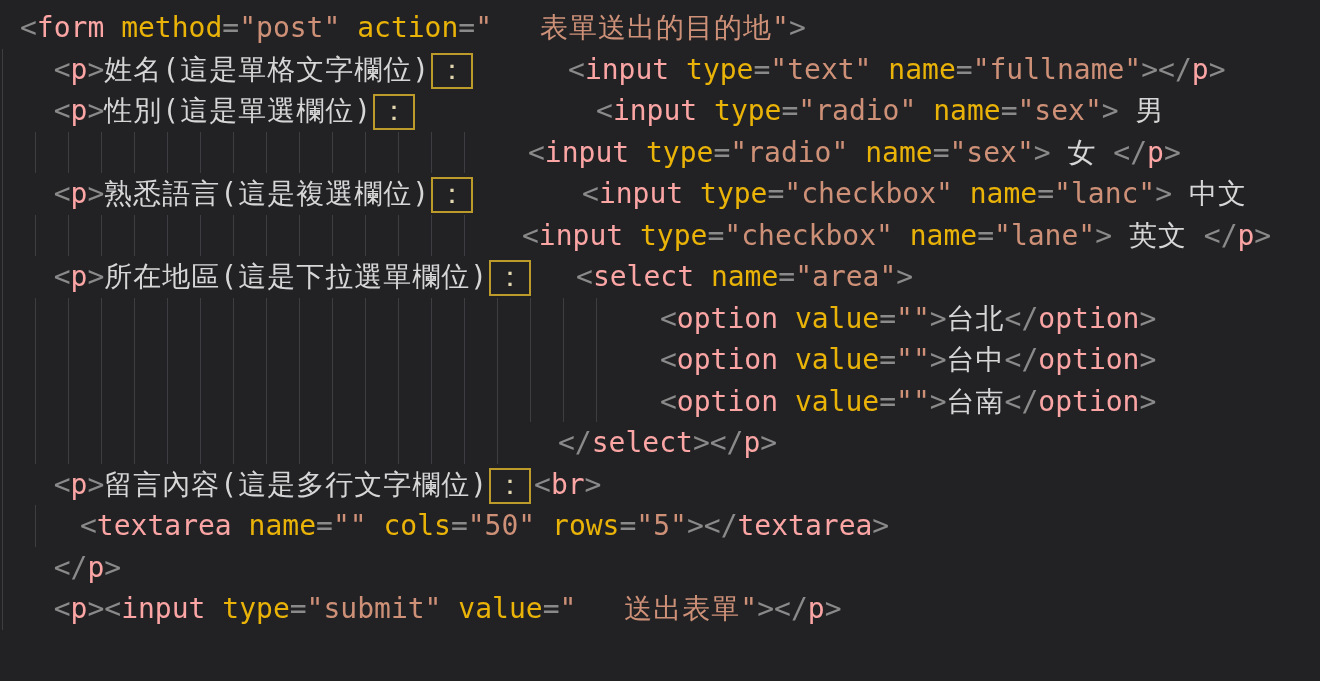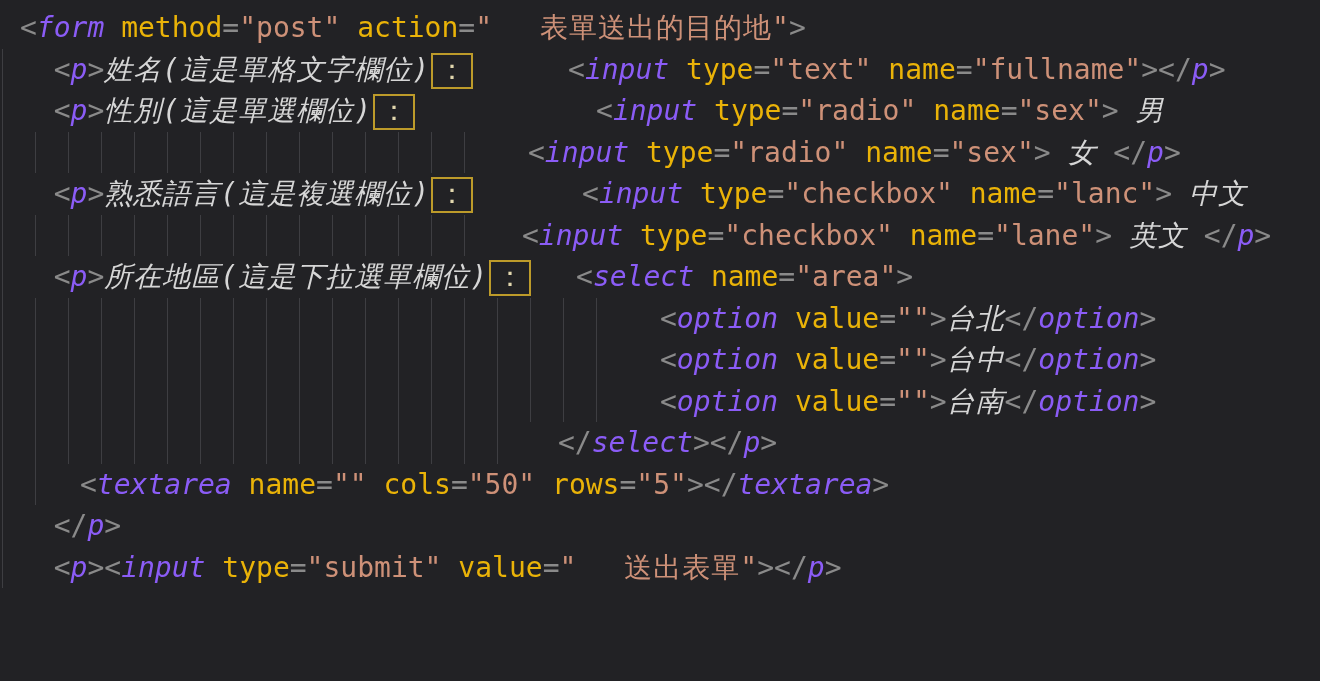--- a/index.html
+++ b/index.html
@@ -23,24 +23,24 @@
     white-space:pre;
   }
   .guides{
     position:absolute;
     left:2px;top:0;bottom:0;
     background-image:repeating-linear-gradient(to right,#3e3e42 0 1px,transparent 1px 33px);
     pointer-events:none;
   }
   .tk-gap{display:inline-block;height:1px;}
   .tk-punct{color:#8a8a8a;}
-  .tk-tag{color:#8b5cf6;font-style:italic;}
+  .tk-tag{color:#fca5a5;}
   .tk-attr{color:#eab308;}
   .tk-str{color:#ce9178;}
-  .tk-text{color:#d4d4d4;font-style:italic;}
+  .tk-text{color:#d4d4d4;}
   .tk-cjk{color:#d6d6d6;letter-spacing:1px;}
   .tk-str.tk-cjk{color:#ce9178;margin-left:48px;}
   .tk-boxed{
     display:inline-block;
     border:2px solid #bd9b2a;
     color:#e2d7ae;
     padding:0 5px 2px 5px;
     margin:0 3px 0 1px;
     line-height:30px;
     vertical-align:middle;
@@ -54,16 +54,17 @@
     <div class="line"><span class="guides" style="width: 26px;"></span><span class="tk-text">  </span><span class="tk-punct">&lt;</span><span class="tk-tag">p</span><span class="tk-punct">&gt;</span><span class="tk-text tk-cjk">姓名(這是單格文字欄位)</span><span class="tk-boxed">：</span><span class="tk-gap" style="width: 92px;"></span><span class="tk-punct">&lt;</span><span class="tk-tag">input</span><span class="tk-text"> </span><span class="tk-attr">type</span><span class="tk-punct">=</span><span class="tk-str">"text"</span><span class="tk-text"> </span><span class="tk-attr">name</span><span class="tk-punct">=</span><span class="tk-str">"fullname"</span><span class="tk-punct">&gt;</span><span class="tk-punct">&lt;/</span><span class="tk-tag">p</span><span class="tk-punct">&gt;</span></div>
     <div class="line"><span class="guides" style="width: 26px;"></span><span class="tk-text">  </span><span class="tk-punct">&lt;</span><span class="tk-tag">p</span><span class="tk-punct">&gt;</span><span class="tk-text tk-cjk">性別(這是單選欄位)</span><span class="tk-boxed">：</span><span class="tk-gap" style="width: 178px;"></span><span class="tk-punct">&lt;</span><span class="tk-tag">input</span><span class="tk-text"> </span><span class="tk-attr">type</span><span class="tk-punct">=</span><span class="tk-str">"radio"</span><span class="tk-text"> </span><span class="tk-attr">name</span><span class="tk-punct">=</span><span class="tk-str">"sex"</span><span class="tk-punct">&gt;</span><span class="tk-text"> </span><span class="tk-text tk-cjk">男</span></div>
     <div class="line"><span class="guides" style="width: 486px;"></span><span class="tk-gap" style="width: 508px;"></span><span class="tk-punct">&lt;</span><span class="tk-tag">input</span><span class="tk-text"> </span><span class="tk-attr">type</span><span class="tk-punct">=</span><span class="tk-str">"radio"</span><span class="tk-text"> </span><span class="tk-attr">name</span><span class="tk-punct">=</span><span class="tk-str">"sex"</span><span class="tk-punct">&gt;</span><span class="tk-text"> </span><span class="tk-text tk-cjk">女</span><span class="tk-text"> </span><span class="tk-punct">&lt;/</span><span class="tk-tag">p</span><span class="tk-punct">&gt;</span></div>
     <div class="line"><span class="guides" style="width: 26px;"></span><span class="tk-text">  </span><span class="tk-punct">&lt;</span><span class="tk-tag">p</span><span class="tk-punct">&gt;</span><span class="tk-text tk-cjk">熟悉語言(這是複選欄位)</span><span class="tk-boxed">：</span><span class="tk-gap" style="width: 106px;"></span><span class="tk-punct">&lt;</span><span class="tk-tag">input</span><span class="tk-text"> </span><span class="tk-attr">type</span><span class="tk-punct">=</span><span class="tk-str">"checkbox"</span><span class="tk-text"> </span><span class="tk-attr">name</span><span class="tk-punct">=</span><span class="tk-str">"lanc"</span><span class="tk-punct">&gt;</span><span class="tk-text"> </span><span class="tk-text tk-cjk">中文</span></div>
     <div class="line"><span class="guides" style="width: 486px;"></span><span class="tk-gap" style="width: 502px;"></span><span class="tk-punct">&lt;</span><span class="tk-tag">input</span><span class="tk-text"> </span><span class="tk-attr">type</span><span class="tk-punct">=</span><span class="tk-str">"checkbox"</span><span class="tk-text"> </span><span class="tk-attr">name</span><span class="tk-punct">=</span><span class="tk-str">"lane"</span><span class="tk-punct">&gt;</span><span class="tk-text"> </span><span class="tk-text tk-cjk">英文</span><span class="tk-text"> </span><span class="tk-punct">&lt;/</span><span class="tk-tag">p</span><span class="tk-punct">&gt;</span></div>
     <div class="line"><span class="guides" style="width: 26px;"></span><span class="tk-text">  </span><span class="tk-punct">&lt;</span><span class="tk-tag">p</span><span class="tk-punct">&gt;</span><span class="tk-text tk-cjk">所在地區(這是下拉選單欄位)</span><span class="tk-boxed">：</span><span class="tk-gap" style="width: 42px;"></span><span class="tk-punct">&lt;</span><span class="tk-tag">select</span><span class="tk-text"> </span><span class="tk-attr">name</span><span class="tk-punct">=</span><span class="tk-str">"area"</span><span class="tk-punct">&gt;</span></div>
     <div class="line"><span class="guides" style="width: 612px;"></span><span class="tk-gap" style="width: 640px;"></span><span class="tk-punct">&lt;</span><span class="tk-tag">option</span><span class="tk-text"> </span><span class="tk-attr">value</span><span class="tk-punct">=</span><span class="tk-str">""</span><span class="tk-punct">&gt;</span><span class="tk-text tk-cjk">台北</span><span class="tk-punct">&lt;/</span><span class="tk-tag">option</span><span class="tk-punct">&gt;</span></div>
     <div class="line"><span class="guides" style="width: 612px;"></span><span class="tk-gap" style="width: 640px;"></span><span class="tk-punct">&lt;</span><span class="tk-tag">option</span><span class="tk-text"> </span><span class="tk-attr">value</span><span class="tk-punct">=</span><span class="tk-str">""</span><span class="tk-punct">&gt;</span><span class="tk-text tk-cjk">台中</span><span class="tk-punct">&lt;/</span><span class="tk-tag">option</span><span class="tk-punct">&gt;</span></div>
     <div class="line"><span class="guides" style="width: 612px;"></span><span class="tk-gap" style="width: 640px;"></span><span class="tk-punct">&lt;</span><span class="tk-tag">option</span><span class="tk-text"> </span><span class="tk-attr">value</span><span class="tk-punct">=</span><span class="tk-str">""</span><span class="tk-punct">&gt;</span><span class="tk-text tk-cjk">台南</span><span class="tk-punct">&lt;/</span><span class="tk-tag">option</span><span class="tk-punct">&gt;</span></div>
     <div class="line"><span class="guides" style="width: 516px;"></span><span class="tk-gap" style="width: 538px;"></span><span class="tk-punct">&lt;/</span><span class="tk-tag">select</span><span class="tk-punct">&gt;</span><span class="tk-punct">&lt;/</span><span class="tk-tag">p</span><span class="tk-punct">&gt;</span></div>
+    <div class="line"><span class="guides" style="width: 26px;"></span><span class="tk-text">  </span><span class="tk-punct">&lt;</span><span class="tk-tag">p</span><span class="tk-punct">&gt;</span><span class="tk-text tk-cjk">留言內容(這是多行文字欄位)</span><span class="tk-boxed">：</span><span class="tk-punct">&lt;</span><span class="tk-tag">br</span><span class="tk-punct">&gt;</span></div>
     <div class="line"><span class="guides" style="width: 58px;"></span><span class="tk-gap" style="width: 60px;"></span><span class="tk-punct">&lt;</span><span class="tk-tag">textarea</span><span class="tk-text"> </span><span class="tk-attr">name</span><span class="tk-punct">=</span><span class="tk-str">""</span><span class="tk-text"> </span><span class="tk-attr">cols</span><span class="tk-punct">=</span><span class="tk-str">"50"</span><span class="tk-text"> </span><span class="tk-attr">rows</span><span class="tk-punct">=</span><span class="tk-str">"5"</span><span class="tk-punct">&gt;</span><span class="tk-punct">&lt;/</span><span class="tk-tag">textarea</span><span class="tk-punct">&gt;</span></div>
     <div class="line"><span class="guides" style="width: 26px;"></span><span class="tk-text">  </span><span class="tk-punct">&lt;/</span><span class="tk-tag">p</span><span class="tk-punct">&gt;</span></div>
     <div class="line"><span class="guides" style="width: 26px;"></span><span class="tk-text">  </span><span class="tk-punct">&lt;</span><span class="tk-tag">p</span><span class="tk-punct">&gt;</span><span class="tk-punct">&lt;</span><span class="tk-tag">input</span><span class="tk-text"> </span><span class="tk-attr">type</span><span class="tk-punct">=</span><span class="tk-str">"submit"</span><span class="tk-text"> </span><span class="tk-attr">value</span><span class="tk-punct">=</span><span class="tk-str">"</span><span class="tk-str tk-cjk">送出表單</span><span class="tk-str">"</span><span class="tk-punct">&gt;</span><span class="tk-punct">&lt;/</span><span class="tk-tag">p</span><span class="tk-punct">&gt;</span></div>
   </div>
 
 </body></html>

